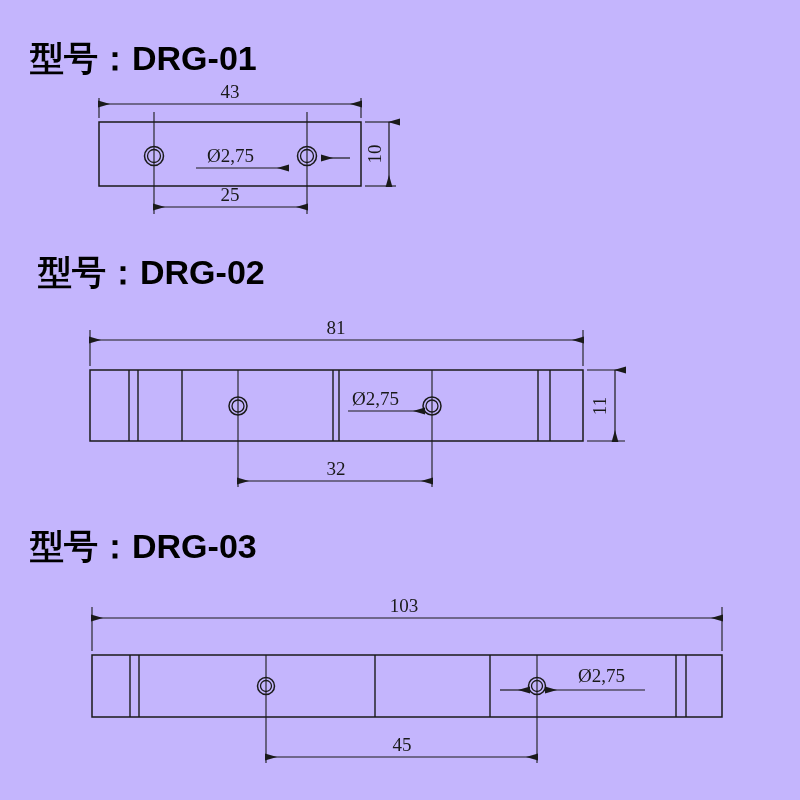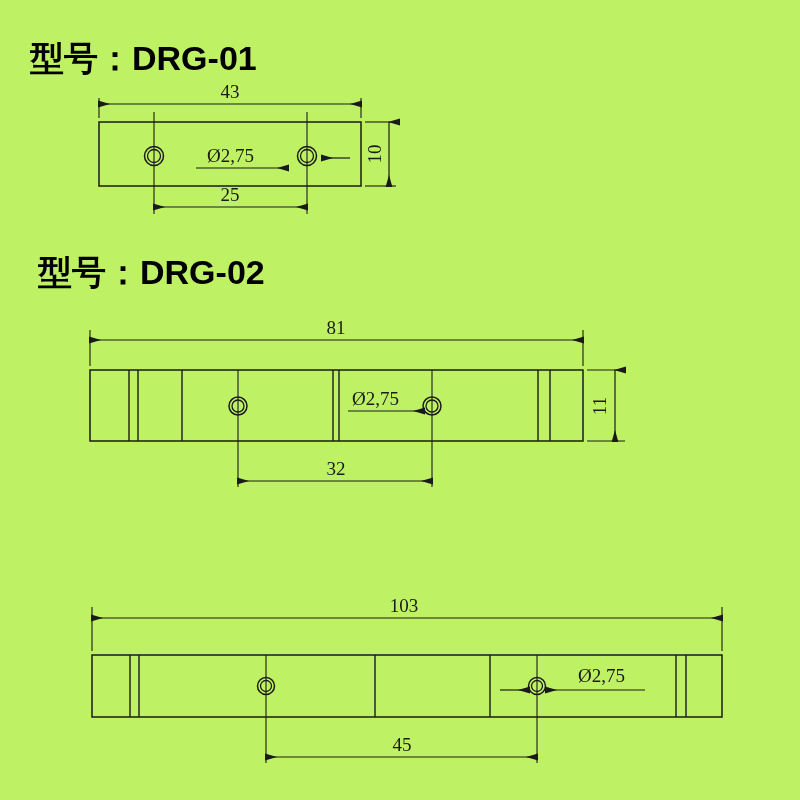--- a/index.html
+++ b/index.html
@@ -12,21 +12,21 @@
     height: 800px;
     position: relative;
     overflow: hidden;
     font-family: "Liberation Sans", sans-serif;
   }
   #sheet {
     position: absolute;
     left: 0; top: 0;
     width: 800px;
     height: 800px;
-    background: #bef264;
+    background: #c4b5fd;
   }
   .title {
     position: absolute;
     font-family: "Liberation Sans", sans-serif;
     font-weight: bold;
     font-size: 34px;
     color: #000;
     letter-spacing: 0px;
     white-space: nowrap;
   }
@@ -45,20 +45,21 @@
 </style>
 </head>
 <body>
 
 <div id="sheet">
 
   <div class="title" style="left:30px; top:36px;">型号：DRG-01</div>
 
   <div class="title" style="left:30px; top:250px;margin-left:8px;">型号：DRG-02</div>
 
+  <div class="title" style="left:30px; top:524px;">型号：DRG-03</div>
 
   <svg class="draw" viewBox="0 0 800 800">
     <defs>
       <marker id="arrIn" markerWidth="12" markerHeight="8" refX="11" refY="4" orient="auto" markerUnits="userSpaceOnUse">
         <path d="M0,4 L12,0.6 L12,7.4 Z" fill="#1a1a1a"></path>
       </marker>
       <marker id="arrInR" markerWidth="12" markerHeight="8" refX="1" refY="4" orient="auto" markerUnits="userSpaceOnUse">
         <path d="M12,4 L0,0.6 L0,7.4 Z" fill="#1a1a1a"></path>
       </marker>
       <marker id="arrUp" markerWidth="8" markerHeight="12" refX="4" refY="11" orient="auto" markerUnits="userSpaceOnUse">

